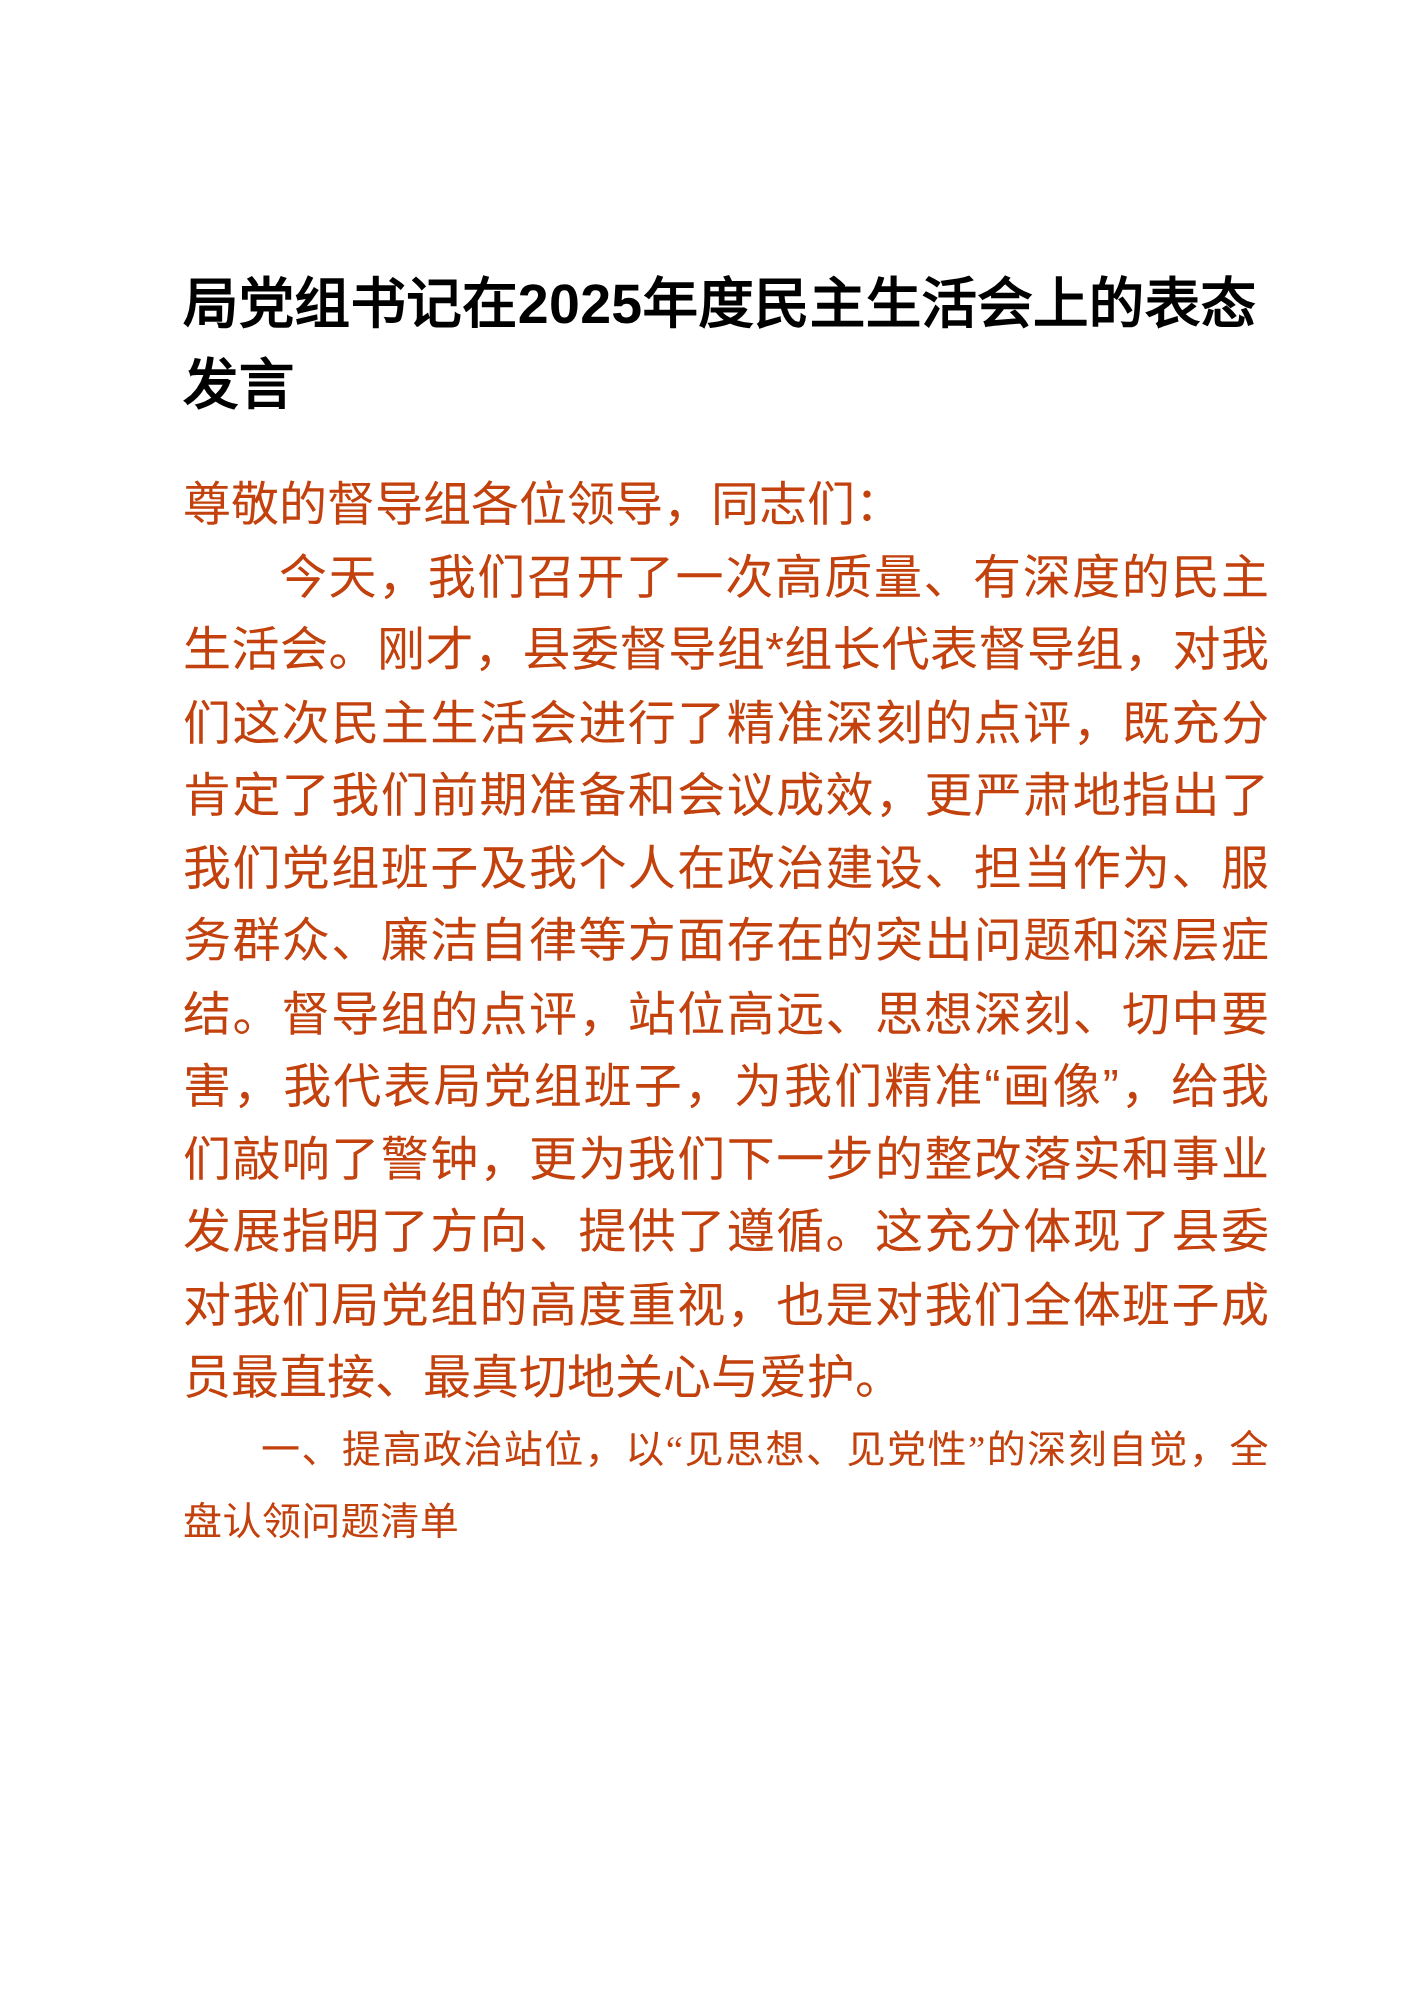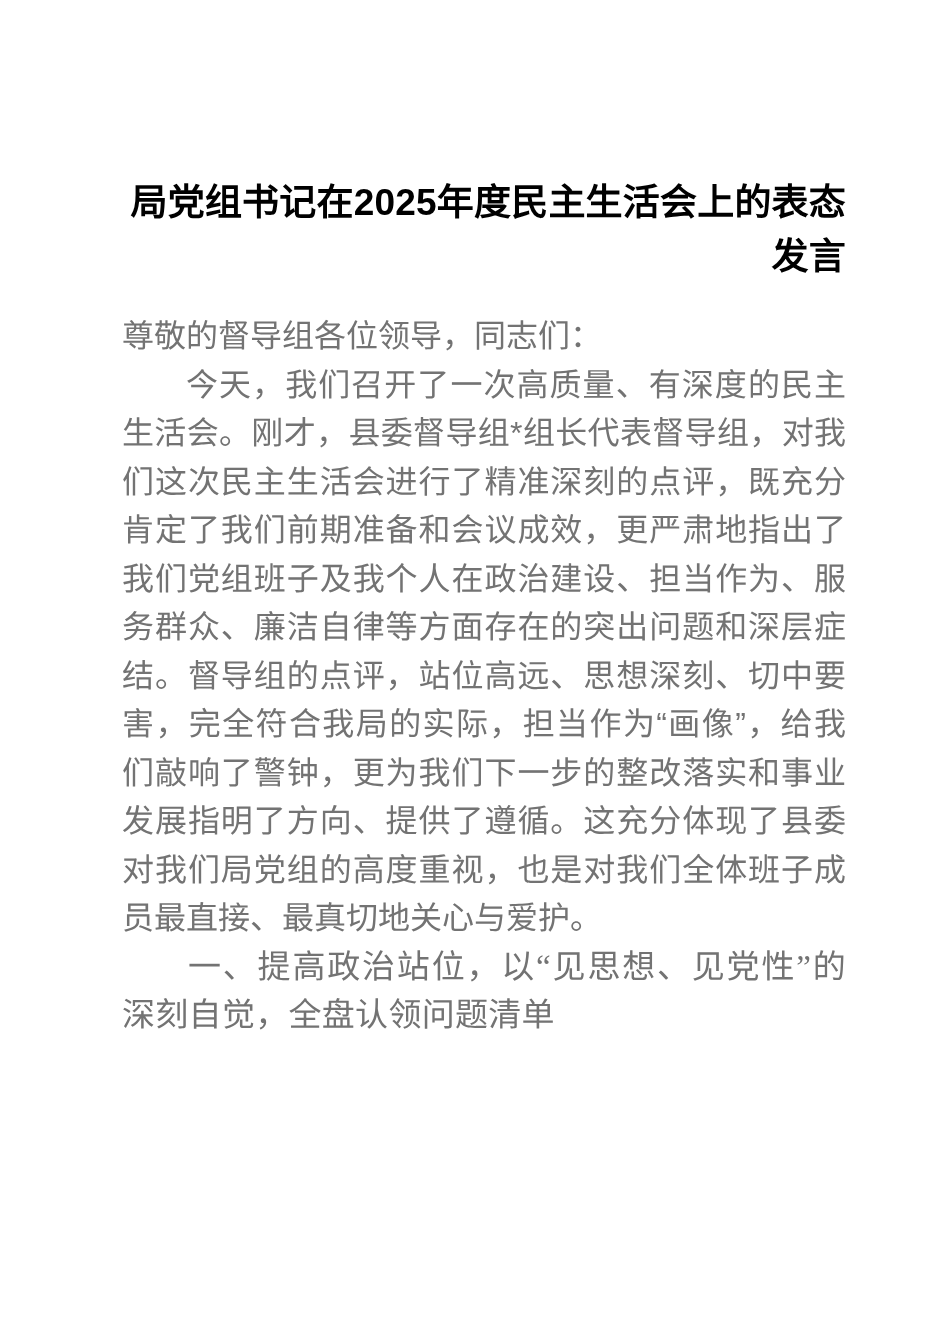--- a/index.html
+++ b/index.html
@@ -28,65 +28,65 @@
 
   
   .doc-title {
     margin: 0;
     padding-top: 176px;
     font-family: "Liberation Sans", "DejaVu Sans", sans-serif;
     font-weight: 700;
     font-size: 37px;
     line-height: 54px;
     color: #000000;
-    text-align: right;
+    text-align: left;
     letter-spacing: 0.2px;
     text-indent: 0;
   }
 
   
   .para {
     margin: 0;
     font-family: "Liberation Sans", "DejaVu Sans", sans-serif;
     font-weight: 400;
     font-size: 32px;
     line-height: 48.5px;
-    color: #737373;
+    color: #c2410c;
     text-align: justify;
     text-justify: inter-character;
     text-indent: 0;
     word-break: break-all;
   }
 
   .para.salutation {
     margin-top: 28px;
     text-indent: 0;
   }
 
   .para.indent {
     text-indent: 2em;
   }
 
   
   .para.section-heading {
     font-family: "Liberation Serif", "DejaVu Serif", serif;
-    font-size: 33px;
+    font-size: 26px;
     text-indent: 2em;
     letter-spacing: 0.3px;
   }
 </style>
 </head>
 <body>
 
 <div class="page">
   <div class="doc-body">
 
     <h1 class="doc-title">局党组书记在2025年度民主生活会上的表态发言</h1>
 
     <p class="para salutation">尊敬的督导组各位领导，同志们：</p>
 
-    <p class="para indent">今天，我们召开了一次高质量、有深度的民主生活会。刚才，县委督导组*组长代表督导组，对我们这次民主生活会进行了精准深刻的点评，既充分肯定了我们前期准备和会议成效，更严肃地指出了我们党组班子及我个人在政治建设、担当作为、服务群众、廉洁自律等方面存在的突出问题和深层症结。督导组的点评，站位高远、思想深刻、切中要害，完全符合我局的实际，担当作为“画像”，给我们敲响了警钟，更为我们下一步的整改落实和事业发展指明了方向、提供了遵循。这充分体现了县委对我们局党组的高度重视，也是对我们全体班子成员最直接、最真切地关心与爱护。</p>
+    <p class="para indent">今天，我们召开了一次高质量、有深度的民主生活会。刚才，县委督导组*组长代表督导组，对我们这次民主生活会进行了精准深刻的点评，既充分肯定了我们前期准备和会议成效，更严肃地指出了我们党组班子及我个人在政治建设、担当作为、服务群众、廉洁自律等方面存在的突出问题和深层症结。督导组的点评，站位高远、思想深刻、切中要害，我代表局党组班子，为我们精准“画像”，给我们敲响了警钟，更为我们下一步的整改落实和事业发展指明了方向、提供了遵循。这充分体现了县委对我们局党组的高度重视，也是对我们全体班子成员最直接、最真切地关心与爱护。</p>
 
 
     <p class="para section-heading">一、提高政治站位，以“见思想、见党性”的深刻自觉，全盘认领问题清单</p>
 
   </div>
 </div>
 
 </body></html>

